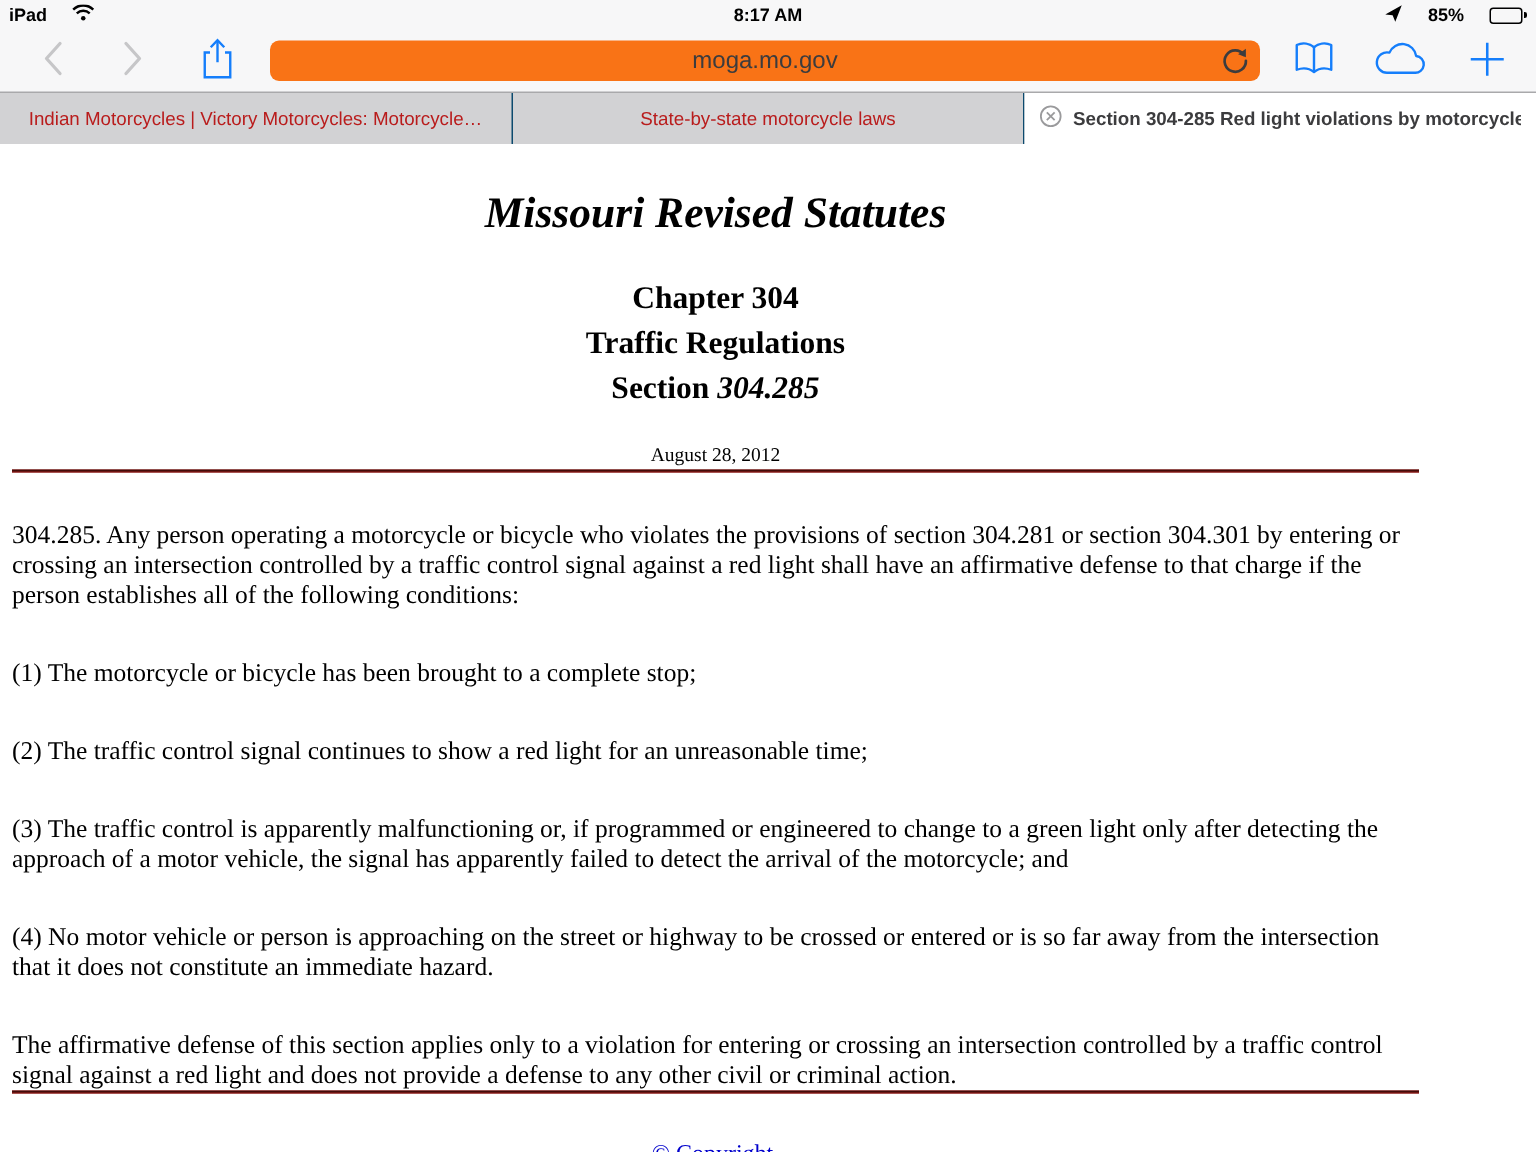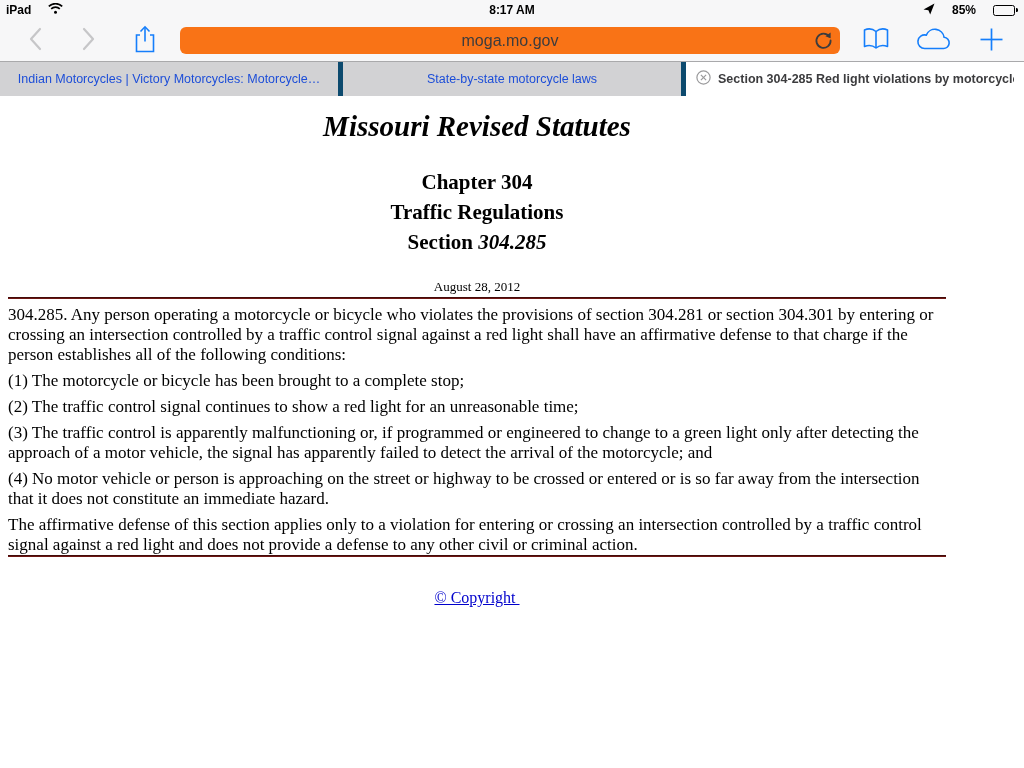--- a/index.html
+++ b/index.html
@@ -35,38 +35,38 @@
     font-size: 16px; color: #3c3c3e; cursor: text;
   }
   .refresh-btn { position: absolute; right: 7px; top: 4px; background: none; border: none; padding: 0; }
   .right-icons { display: flex; align-items: center; gap: 26px; margin-right: 4px; }
   .icon-btn { background: none; border: none; padding: 0; display: flex; align-items: center; }
 
   
   .tab-bar { height: 34px; display: flex; background: #d2d2d4; }
   .tab {
     flex: 1 1 0; min-width: 0; display: flex; align-items: center; justify-content: center;
-    font-size: 12.5px; color: #1d4ed8; background: #d2d2d4;
-    border-right: 5px solid #0c4a6e; padding: 0 10px; cursor: pointer;
+    font-size: 12.5px; color: #b91c1c; background: #d2d2d4;
+    border-right: 1px solid #0c4a6e; padding: 0 10px; cursor: pointer;
   }
   .tab:last-child { border-right: none; }
   .tab-label { white-space: nowrap; overflow: hidden; }
   .tab.active { background: #fff; color: #3c3c3e; font-weight: bold; }
   .tab-close { background: none; border: none; padding: 0; margin-right: 7px; flex-shrink: 0; display: flex; }
 
   
   .page { font-family: "Liberation Serif", serif; color: #000; }
   .doc { width: 938px; margin-left: 8px; }
-  .doc-title { text-align: center; font-size: 29px; font-weight: bold; font-style: italic; margin-top: 14px; }
+  .doc-title { text-align: center; font-size: 29px; font-weight: bold; font-style: italic; margin-top: 30px; }
   .chapter-block { text-align: center; margin-top: 24px; font-size: 21px; font-weight: bold; line-height: 30px; }
   .sec-num { font-style: italic; }
   .doc-date { text-align: center; font-size: 13px; margin-top: 22px; margin-bottom: 2px; }
   .red-hr { height: 2px; background: #c52a28; border-top: 1.5px solid #420c0a; border-bottom: 1px solid #6e1512; }
   .doc-heading { font-size: 17.5px; font-weight: bold; margin-top: 39px; }
-  .doc p { font-size: 17px; line-height: 20px; margin-top: 6px; font-family: Liberation Serif, serif; }
+  .doc p { font-size: 17px; line-height: 20px; margin-top: 32px; font-family: Liberation Serif, serif; }
   .citation { font-size: 11px; margin: 18px 0 23px 40px; }
   .copyright-row { text-align: center; margin-top: 32px; font-size: 16px; }
   .copyright-link { color: #0000cc; text-decoration: underline; cursor: pointer; }
 </style>
 </head>
 <body>
 
 <div class="status-bar">
   <div class="status-left">
     <span>iPad</span>

